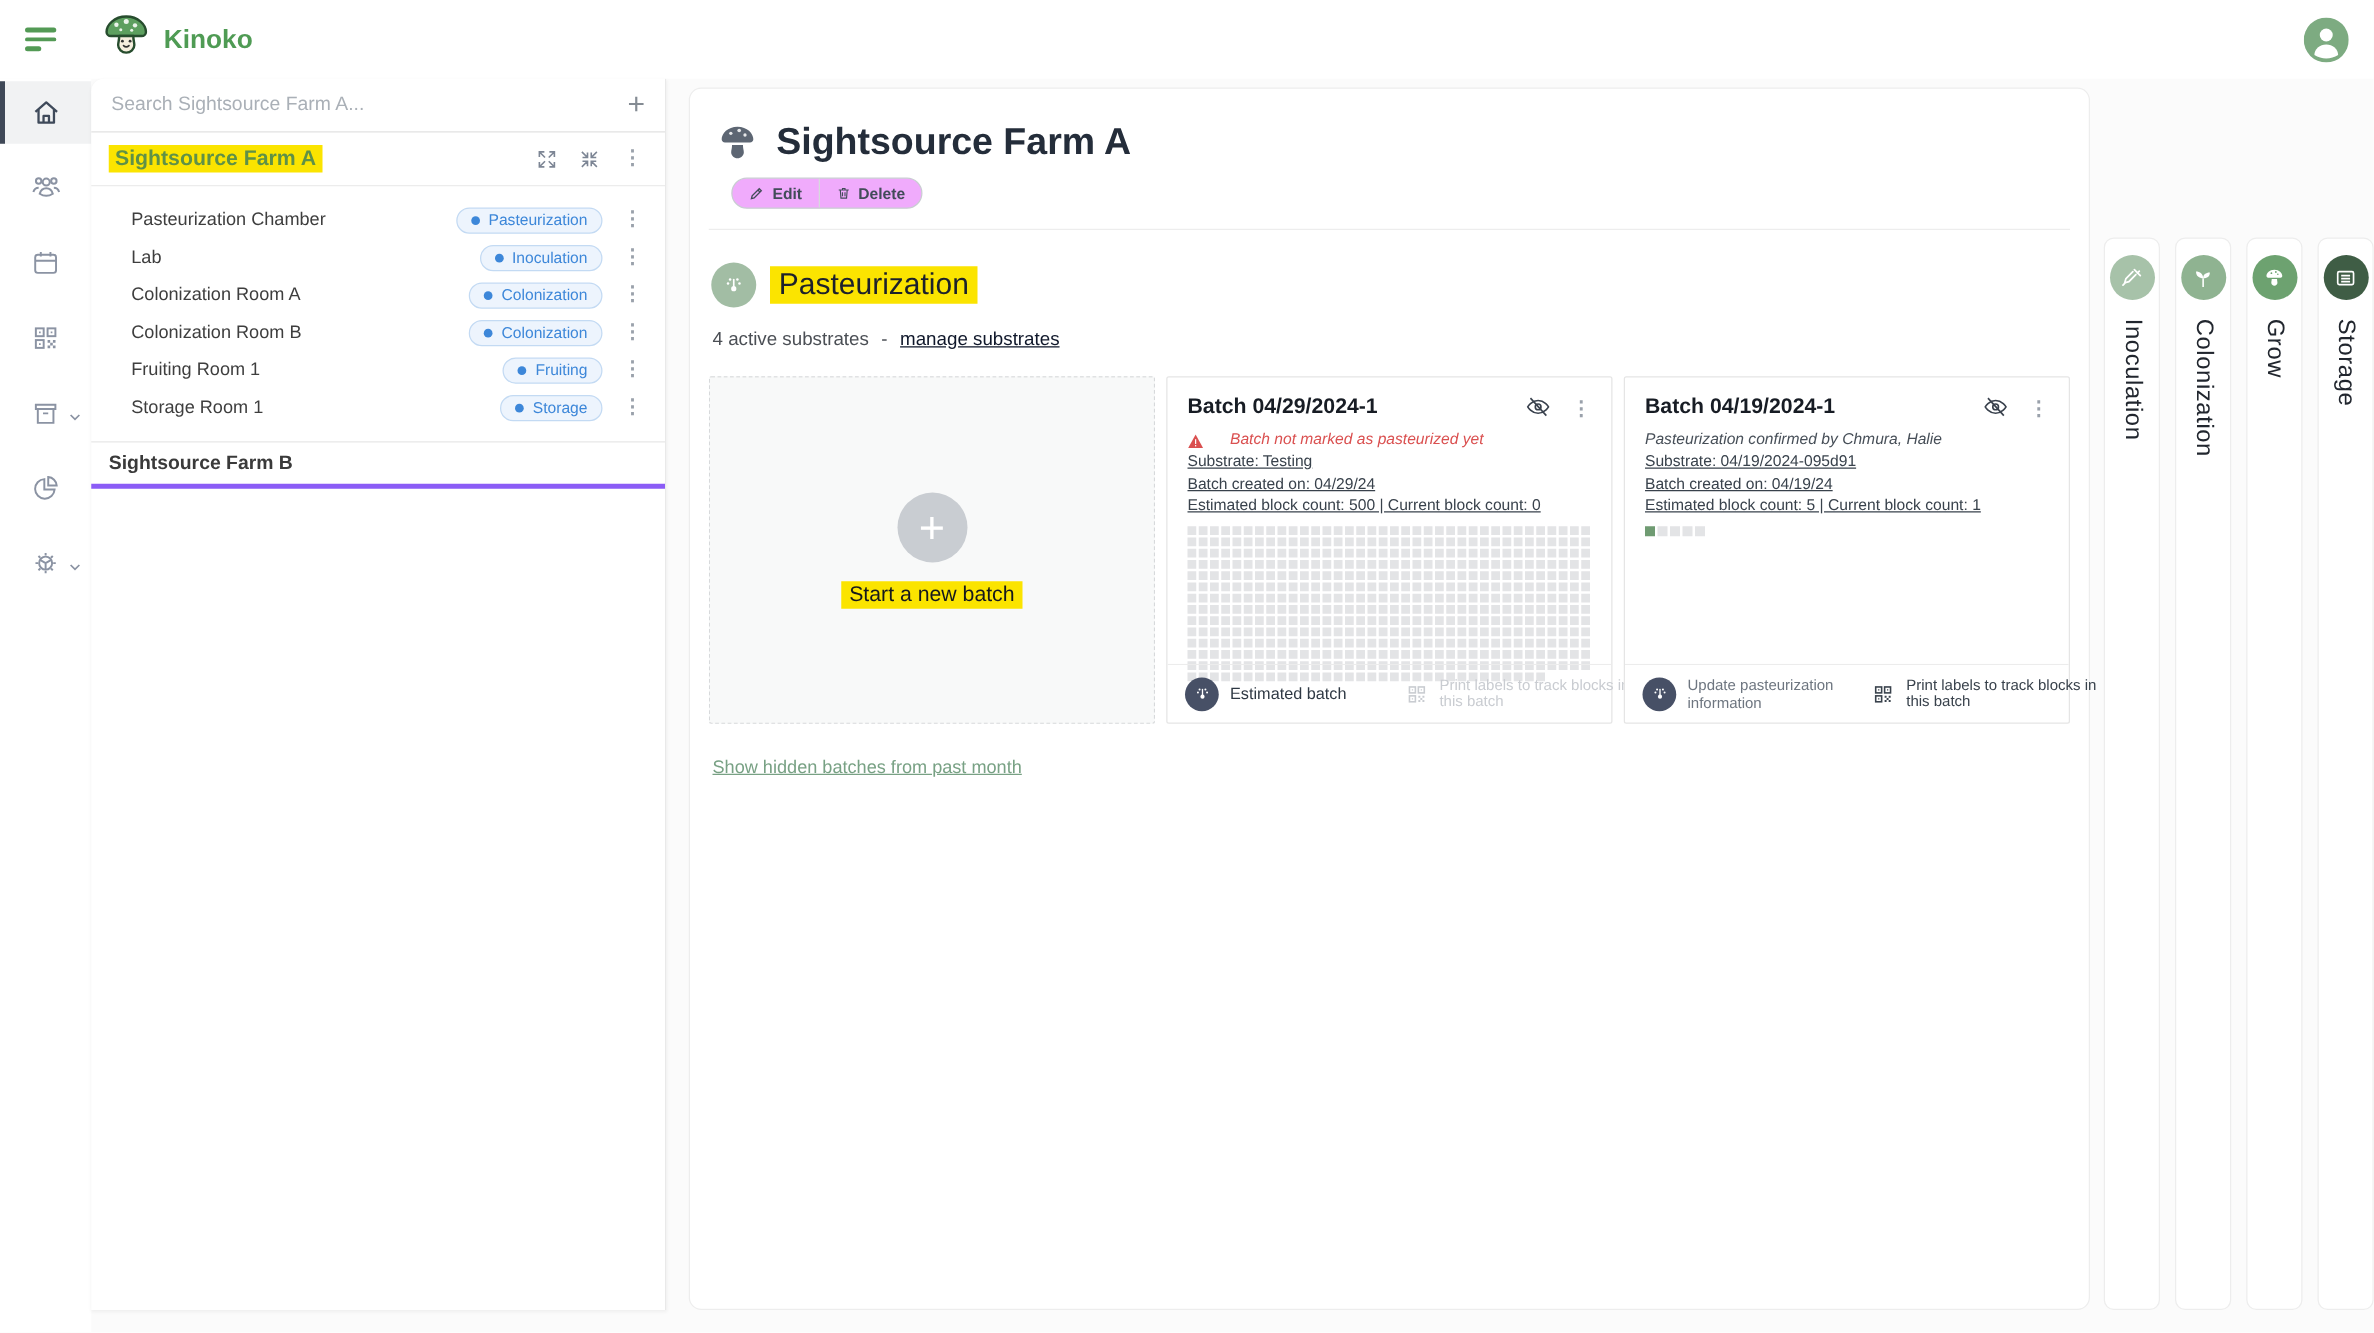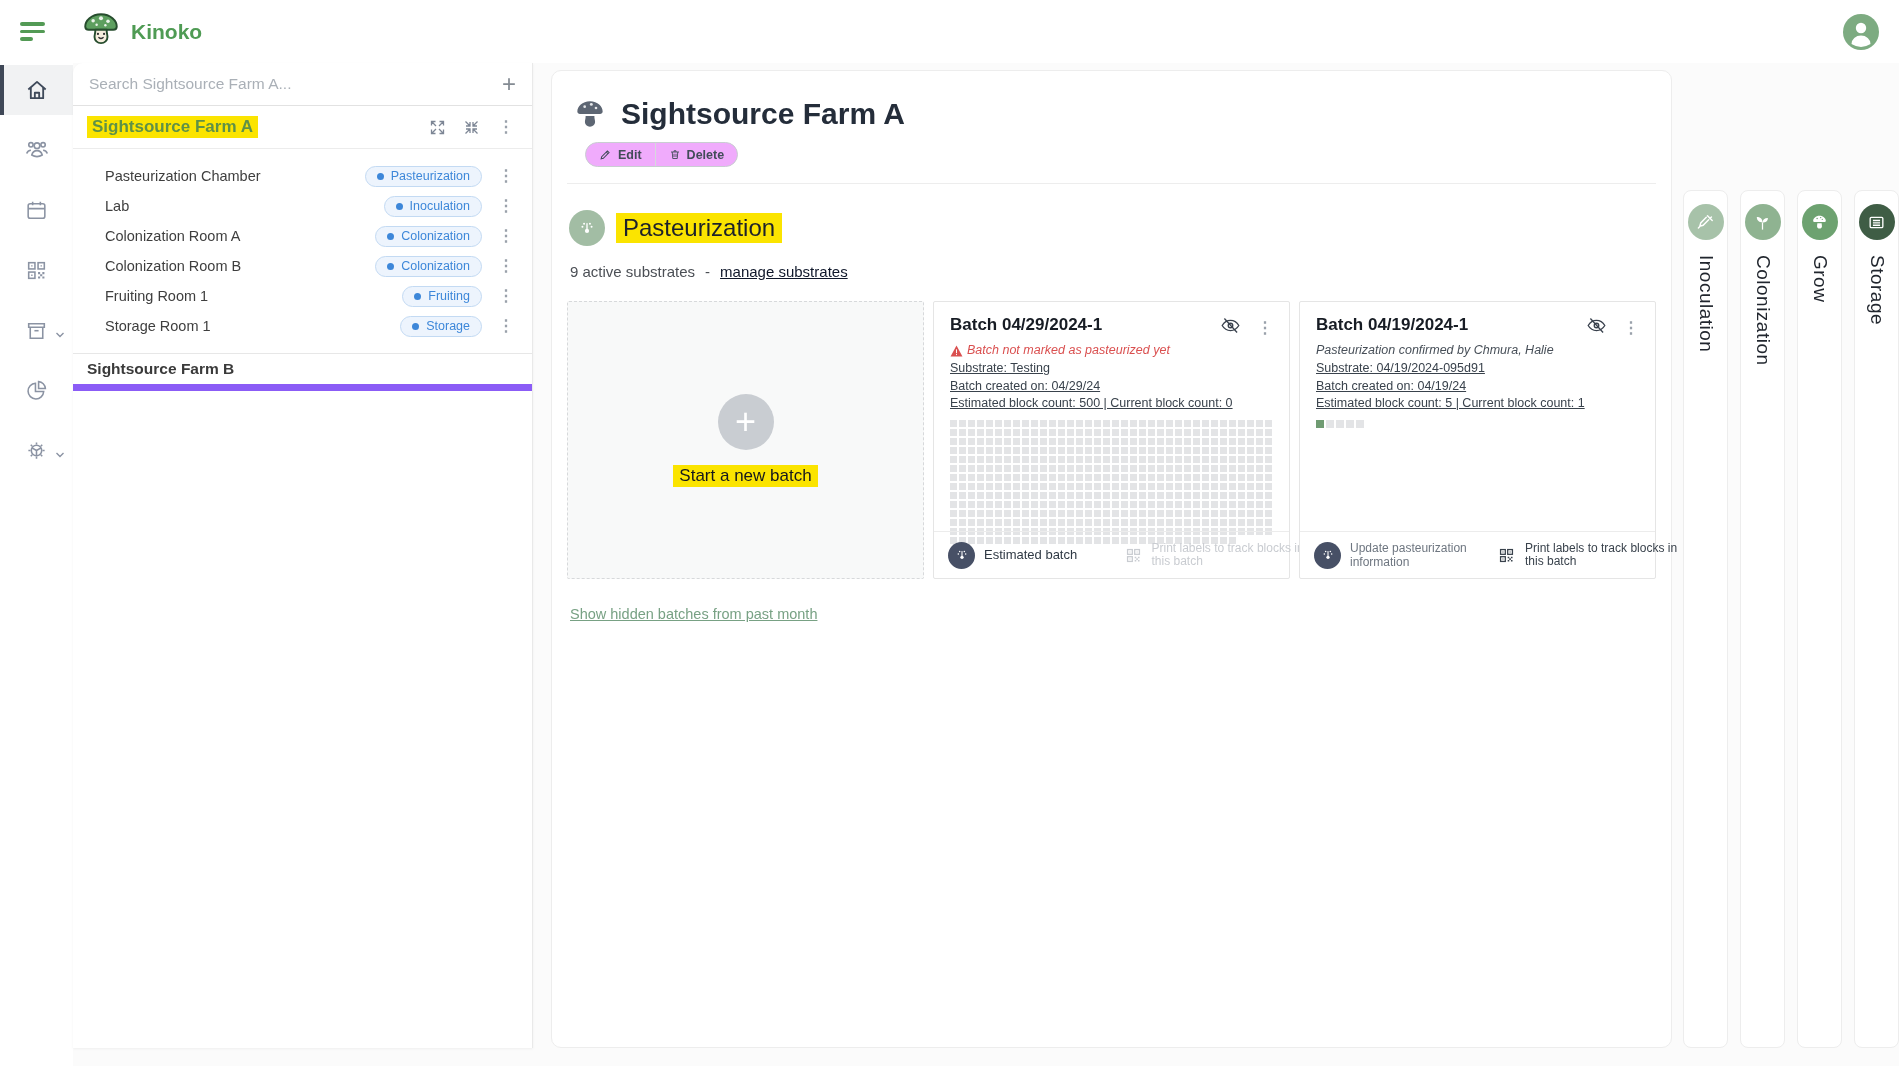--- a/index.html
+++ b/index.html
@@ -43,21 +43,21 @@
   .tool-btn { cursor:pointer; display:flex; align-items:center; }
   .kebab { color:#9aa1ab; font-size:16px; font-weight:700; cursor:pointer; line-height:1; }
   .room-list { padding:12px 0 12px; }
   .room-row { height:30px; display:flex; align-items:center; padding:0 18px 0 32px; cursor:pointer; }
   .room-name { font-size:14.5px; color:#3e3e3e; }
   .room-tag { margin-left:auto; display:flex; align-items:center; gap:7px; background:#edf4fd;
               border:1px solid #c3daf3; border-radius:12px; padding:2.5px 11px; }
   .tag-dot { width:7px; height:7px; border-radius:50%; background:#3d87d9; }
   .tag-text { font-size:12.5px; color:#3d87d9; }
   .room-row .kebab { margin-left:16px; }
-  .farm-b { height:38px; border-top:1px solid #e7e7e7; border-bottom:7px solid #8b5cf6;
+  .farm-b { height:38px; border-top:1px solid #e7e7e7; border-bottom:4px solid #8b5cf6;
             display:flex; align-items:center; padding:0 14px; font-weight:700; font-size:15.5px;
             color:#3a3a3a; cursor:pointer; }
 
   
   .main-panel { position:absolute; left:551px; top:70px; width:1121px; height:978px; background:#fff;
                 border:1px solid #ededed; border-radius:10px; padding:0 15px; }
   .title-row { display:flex; align-items:center; gap:15px; margin:26px 0 0 7px; }
   .farm-title { font-size:30px; font-weight:700; color:#242d3a; }
   .actions-row { display:inline-flex; border:1px solid #c9cdd2; border-radius:15px; overflow:hidden;
                  height:25px; margin:11px 0 0 18px; background:#f0abfc; }
@@ -81,21 +81,21 @@
                     align-items:center; justify-content:center; gap:15px; cursor:pointer; }
   .plus-circle { width:56px; height:56px; border-radius:50%; background:#c9cdd2; color:#fff;
                  font-size:36px; font-weight:300; display:flex; align-items:center; justify-content:center; }
   .new-batch-label { font-size:17px; color:#15181d; background:#fbe400; padding:1px 6px; }
 
   .batch-card { padding:12px 16px 0; }
   .batch-head { display:flex; align-items:flex-start; }
   .batch-title { font-size:17px; font-weight:700; color:#171c24; flex:1; line-height:21px; }
   .head-icons { display:flex; align-items:center; gap:16px; margin-top:1px; }
   .batch-status { margin-top:3px; font-size:12.5px; font-style:italic; line-height:15px; }
-  .batch-status.warning { color:#da5050; display:flex; align-items:center; gap:4px; }
+  .batch-status.warning { color:#da5050; display:flex; align-items:flex-end; gap:21px; }
   .batch-status.confirmed { color:#474f58; }
   .batch-line { font-size:12.5px; color:#39424c; margin-top:3px; line-height:14.5px;text-decoration:underline; }
   .block-grid { display:flex; flex-wrap:wrap; gap:2px; margin-top:9px; width:325px; }
   .block { width:7px; height:7px; background:#e3e4e6; flex:none; }
   .block-grid.grid-small .block { width:8px; height:8px; }
   .block.filled { background:var(--block-filled,#6f9b72); }
   .card-footer { position:absolute; left:0; right:0; bottom:0; height:47px;
                  border-top:1px solid #ececec; display:flex; align-items:center; border-radius:0 0 10px 10px; }
   .footer-left { flex:0 0 50%; display:flex; align-items:center; gap:9px; padding-left:14px; cursor:pointer; }
   .gauge-circle { width:27px; height:27px; background:#475066; }
@@ -340,21 +340,21 @@
               <circle cx="17.5" cy="10.5" r="1.2"></circle>
               <circle cx="8.5" cy="6.8" r="1.2"></circle>
               <circle cx="15.5" cy="6.8" r="1.2"></circle>
             </g>
           </svg>
       </span>
       <span class="section-title">Pasteurization</span>
     </div>
 
     <div class="substrates-row">
-      <span>9 active substrates</span>
+      <span>4 active substrates</span>
       <span>-</span>
       <span class="manage-link">manage substrates</span>
     </div>
 
     <div class="cards-row">
 
       <div class="card new-batch">
         <span class="plus-circle">+</span>
         <span class="new-batch-label">Start a new batch</span>
       </div>

